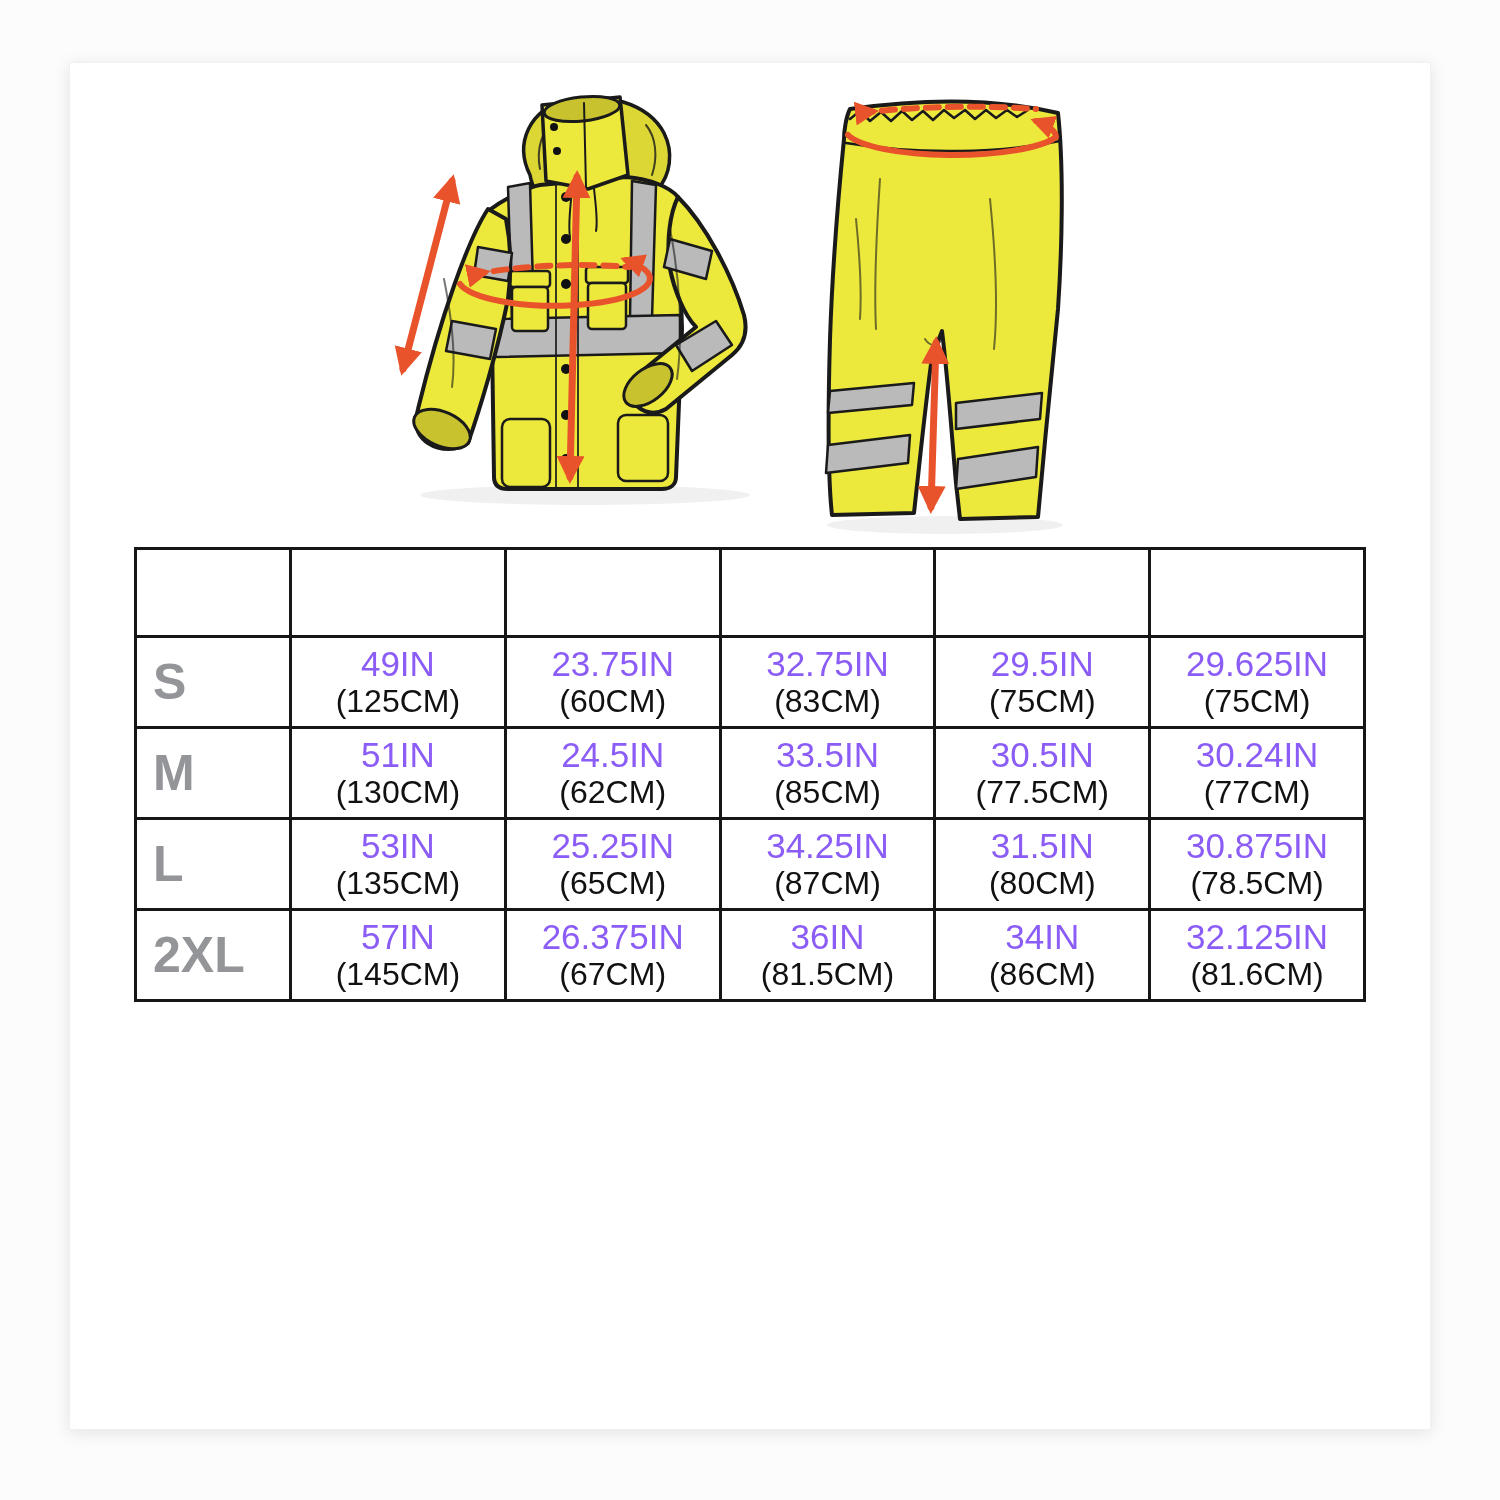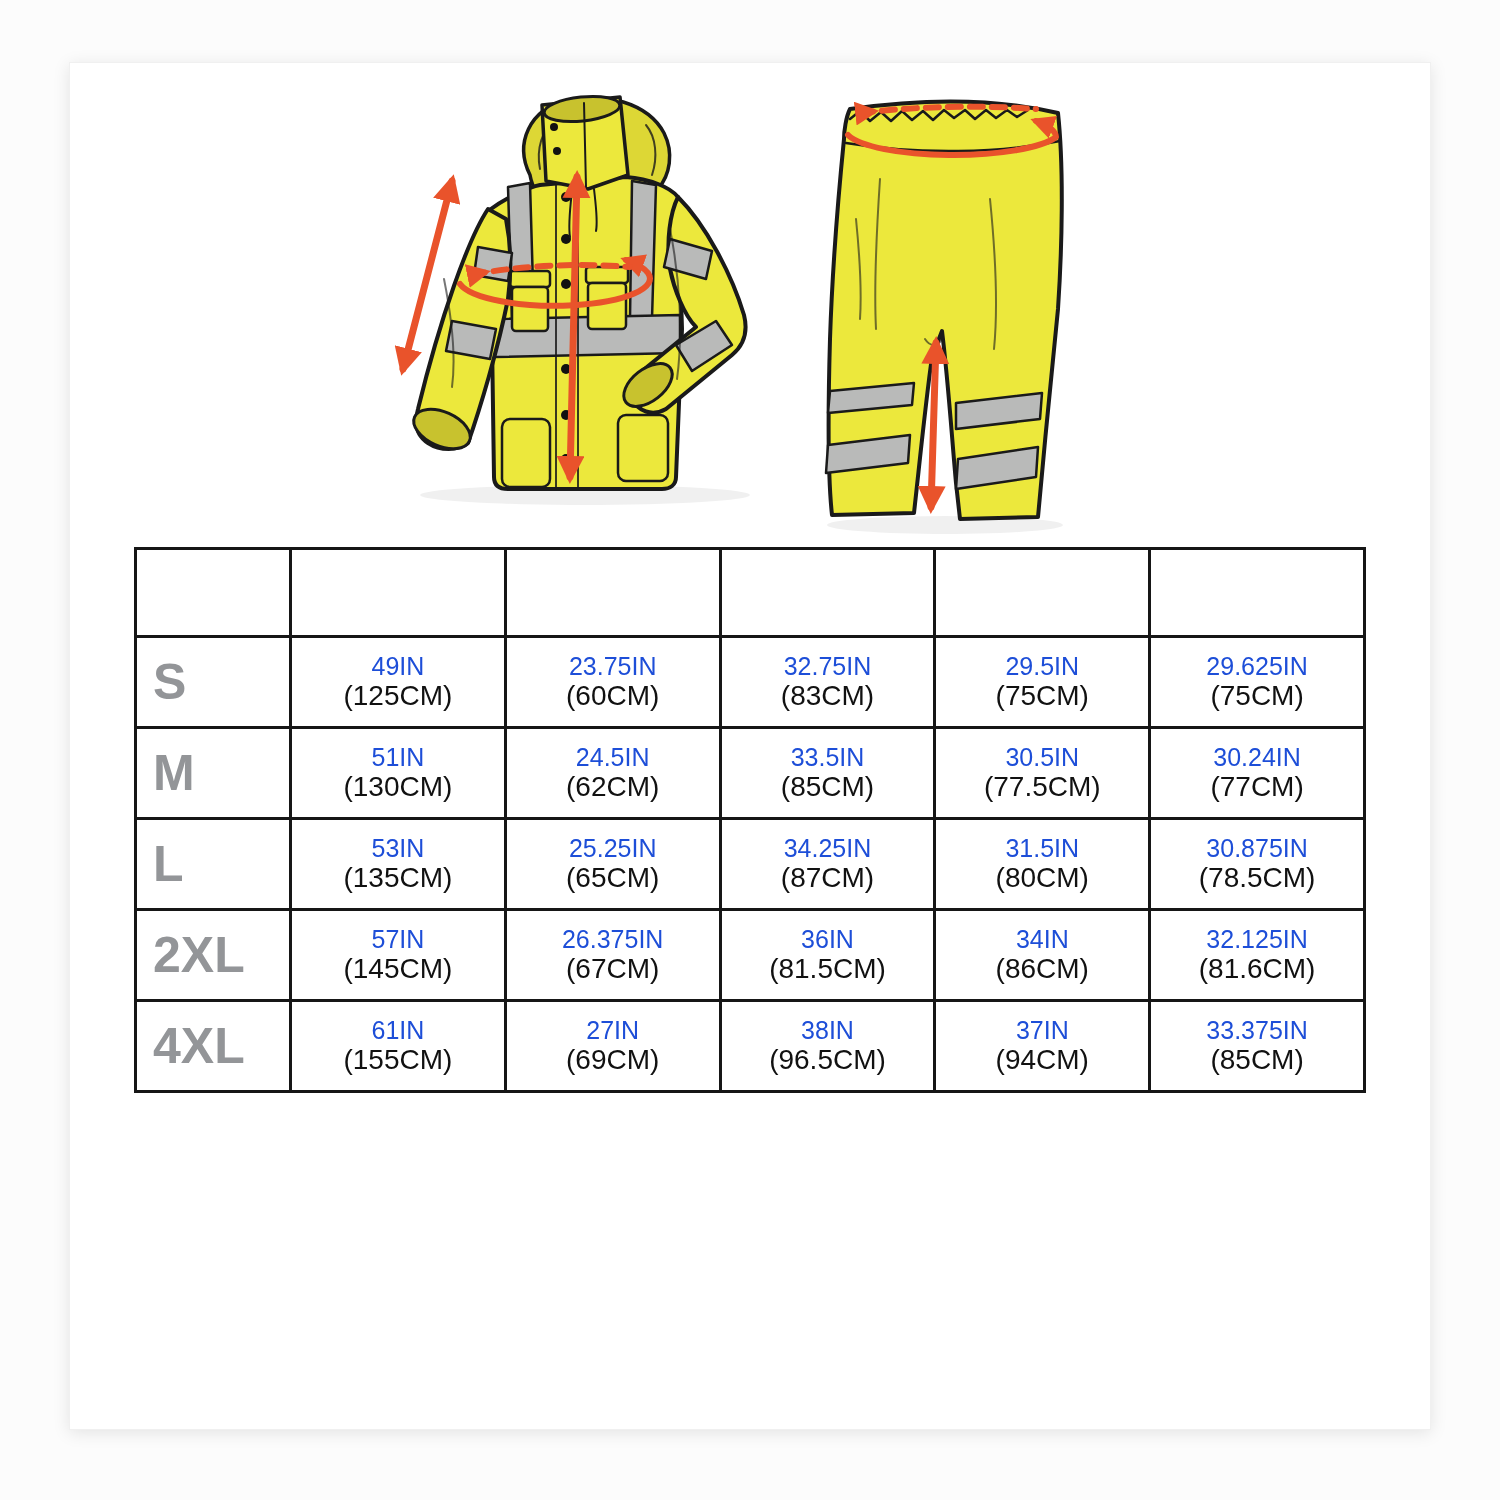--- a/index.html
+++ b/index.html
@@ -44,22 +44,22 @@
   .h-size{font-size:40px;font-weight:bold;letter-spacing:1px;}
   tbody td{height:88px;vertical-align:middle;text-align:center;}
   td.size-cell{
     text-align:left;
     padding-left:16px;
     font-size:50px;
     font-weight:bold;
     color:#939598;
     letter-spacing:0px;
   }
-  .in{font-size:25px;color:#1d4ed8;line-height:1.12;}
-  .cm{font-size:28px;color:#111111;line-height:1.12;}
+  .in{font-size:35px;color:#8b5cf6;line-height:1.12;}
+  .cm{font-size:32px;color:#111111;line-height:1.12;}
 </style>
 </head>
 <body>
 
 <div class="card">
 
   <svg class="illus" width="740" height="464" viewBox="0 0 740 464" fill="none" stroke-linejoin="round" stroke-linecap="round">
     <defs>
       <marker id="ah" viewBox="0 0 10 10" refX="7.5" refY="5" markerWidth="4" markerHeight="4" orient="auto-start-reverse">
         <path d="M0 0 L10 5 L0 10 z" fill="#e9532b"></path>
@@ -276,38 +276,15 @@
           </td>
           <td>
             <div class="in">34IN</div>
             <div class="cm">(86CM)</div>
           </td>
           <td>
             <div class="in">32.125IN</div>
             <div class="cm">(81.6CM)</div>
           </td>
         </tr>
-        <tr>
-          <td class="size-cell">4XL</td>
-          <td>
-            <div class="in">61IN</div>
-            <div class="cm">(155CM)</div>
-          </td>
-          <td>
-            <div class="in">27IN</div>
-            <div class="cm">(69CM)</div>
-          </td>
-          <td>
-            <div class="in">38IN</div>
-            <div class="cm">(96.5CM)</div>
-          </td>
-          <td>
-            <div class="in">37IN</div>
-            <div class="cm">(94CM)</div>
-          </td>
-          <td>
-            <div class="in">33.375IN</div>
-            <div class="cm">(85CM)</div>
-          </td>
-        </tr>
       </tbody>
   </table>
 </div>
 
 </body></html>

